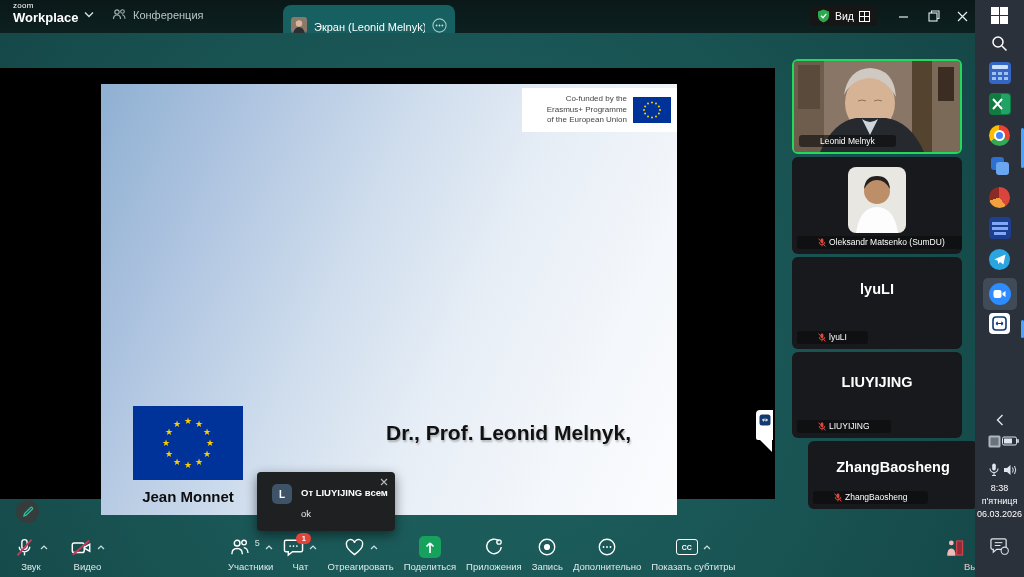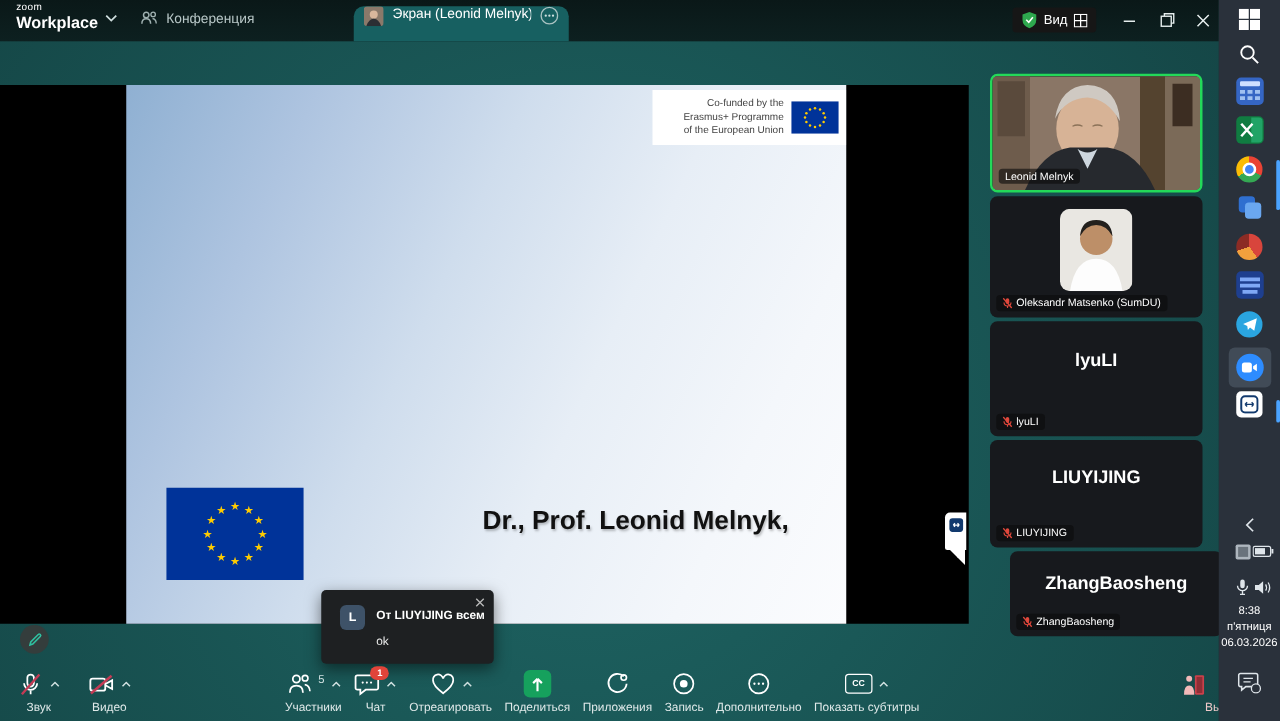--- a/index.html
+++ b/index.html
@@ -12,31 +12,31 @@
     background:radial-gradient(circle at 48% 58%, #1e6463 0%, #1a5857 45%, #154747 100%);}
   .titlebar{left:0;top:0;width:975px;height:33px;
     background:linear-gradient(#0a1818,#0d2020);}
   .brand{left:13px;top:2px;color:#fff;line-height:1;}
   .brand .z1{display:block;font-size:8px;letter-spacing:.3px;}
   .brand .z2{display:block;font-size:13px;font-weight:bold;margin-top:1px;}
   .brand-chev{left:84px;top:11px;}
   .tab{display:flex;align-items:center;gap:7px;color:#b7c6c6;font-size:11px;}
   .tab-conf{left:112px;top:8px;}
   .tab-screen{left:283px;top:5px;width:172px;height:28px;background:#176061;
-    border-radius:8px 8px 0 0;color:#fff;display:flex;align-items:flex-start;gap:7px;
+    border-radius:8px 8px 0 0;color:#fff;display:flex;align-items:flex-end;gap:7px;
     padding:0 8px;box-sizing:border-box;font-size:11px;}
   .tab-thumb{width:16px;height:16px;border-radius:3px;overflow:hidden;flex:none;}
   .tab-screen .lbl{flex:1;white-space:nowrap;overflow:hidden;}
   .view-pill{left:810px;top:6px;height:20px;background:#161616;border-radius:3px;
     display:flex;align-items:center;gap:5px;padding:0 7px;color:#fff;font-size:10.5px;}
   .winbtn{top:4px;width:26px;height:24px;display:flex;align-items:center;justify-content:center;}
 
   
   .share-black{left:0;top:68px;width:775px;height:431px;background:#000;}
-  .slide{left:101px;top:68px;width:576px;height:431px;overflow:hidden;
+  .slide{left:101px;top:84px;width:576px;height:431px;overflow:hidden;
     background:linear-gradient(115deg,#8fb0d2 0%,#aec4e0 20%,#cfdded 42%,#e7eef6 62%,#f4f7fb 82%,#fbfcfe 100%);}
   .arc{position:absolute;border-radius:50%;border:2px solid rgba(255,255,255,.5);}
   .arc.a1{width:820px;height:820px;left:-430px;top:-160px;border-color:rgba(255,255,255,.45) transparent transparent transparent;transform:rotate(225deg);}
   .arc.a2{width:640px;height:640px;left:-360px;top:-60px;border-color:rgba(255,255,255,.35) transparent transparent transparent;transform:rotate(225deg);}
   .eu-badge{right:0;top:4px;width:155px;height:44px;background:#fff;display:flex;
     align-items:center;justify-content:flex-end;gap:6px;padding:0 6px;box-sizing:border-box;}
   .eu-badge .txt{font-size:8px;color:#444;text-align:right;line-height:1.35;}
   .slide-title{left:0;top:88px;width:100%;text-align:center;font-size:30px;font-weight:bold;
     color:#151515;line-height:54px;text-shadow:2px 3px 3px rgba(0,0,0,.3);}
   .presenter{left:245px;top:332px;width:325px;text-align:center;font-size:21px;font-weight:bold;
@@ -49,21 +49,21 @@
   .tv-tab:after{content:"";position:absolute;left:4px;top:30px;border:6px solid transparent;
     border-top-color:#fff;border-right-color:#fff;}
   .pencil-btn{left:16px;top:500px;width:23px;height:23px;border-radius:50%;
     background:#343d3c;display:flex;align-items:center;justify-content:center;}
 
   
   .ptile{left:792px;width:170px;background:#17191d;border-radius:6px;box-sizing:border-box;overflow:hidden;}
   .ptile .center-name{position:absolute;left:0;width:100%;text-align:center;
     color:#fff;font-weight:bold;font-size:14.5px;}
   .plabel{position:absolute;left:5px;bottom:5px;display:flex;align-items:center;gap:3px;
-    background:rgba(12,12,12,.62);border-radius:3px;padding:2px 5px;font-size:8.5px;
+    background:rgba(12,12,12,.62);border-radius:3px;padding:2px 21px;font-size:8.5px;
     color:#fff;line-height:1;white-space:nowrap;}
   .tile-video{border:2px solid #23d959;}
   .avatar-card{position:absolute;left:56px;top:10px;width:58px;height:66px;border-radius:8px;overflow:hidden;}
 
   
   .chat-popup{left:257px;top:472px;width:138px;height:59px;background:#1e2022;border-radius:4px;
     box-shadow:0 4px 12px rgba(0,0,0,.5);color:#fff;}
   .chat-popup .cavatar{position:absolute;left:15px;top:12px;width:20px;height:20px;border-radius:5px;
     background:#3e5268;display:flex;align-items:center;justify-content:center;
     font-size:10px;font-weight:bold;}
@@ -228,20 +228,21 @@
           <text x="74" y="51">★</text>
           <text x="66" y="59">★</text>
           <text x="55" y="62">★</text>
           <text x="44" y="59">★</text>
           <text x="36" y="51">★</text>
           <text x="33" y="40">★</text>
           <text x="36" y="29">★</text>
           <text x="44" y="21">★</text>
         </g>
       </svg>
+    <div class="abs flag-caption">Jean Monnet</div>
   </div>
 
   <div class="abs tv-tab">
     <svg width="12" height="12" viewBox="0 0 12 12">
         <rect x="0.5" y="0.5" width="11" height="11" rx="2.5" fill="#123a6e"></rect>
         <path d="M3.6 6 H8.4 M3.6 6 L5 4.6 M3.6 6 L5 7.4 M8.4 6 L7 4.6 M8.4 6 L7 7.4" stroke="#fff" stroke-width="1"></path>
       </svg>
   </div>
 
   <div class="abs pencil-btn">

